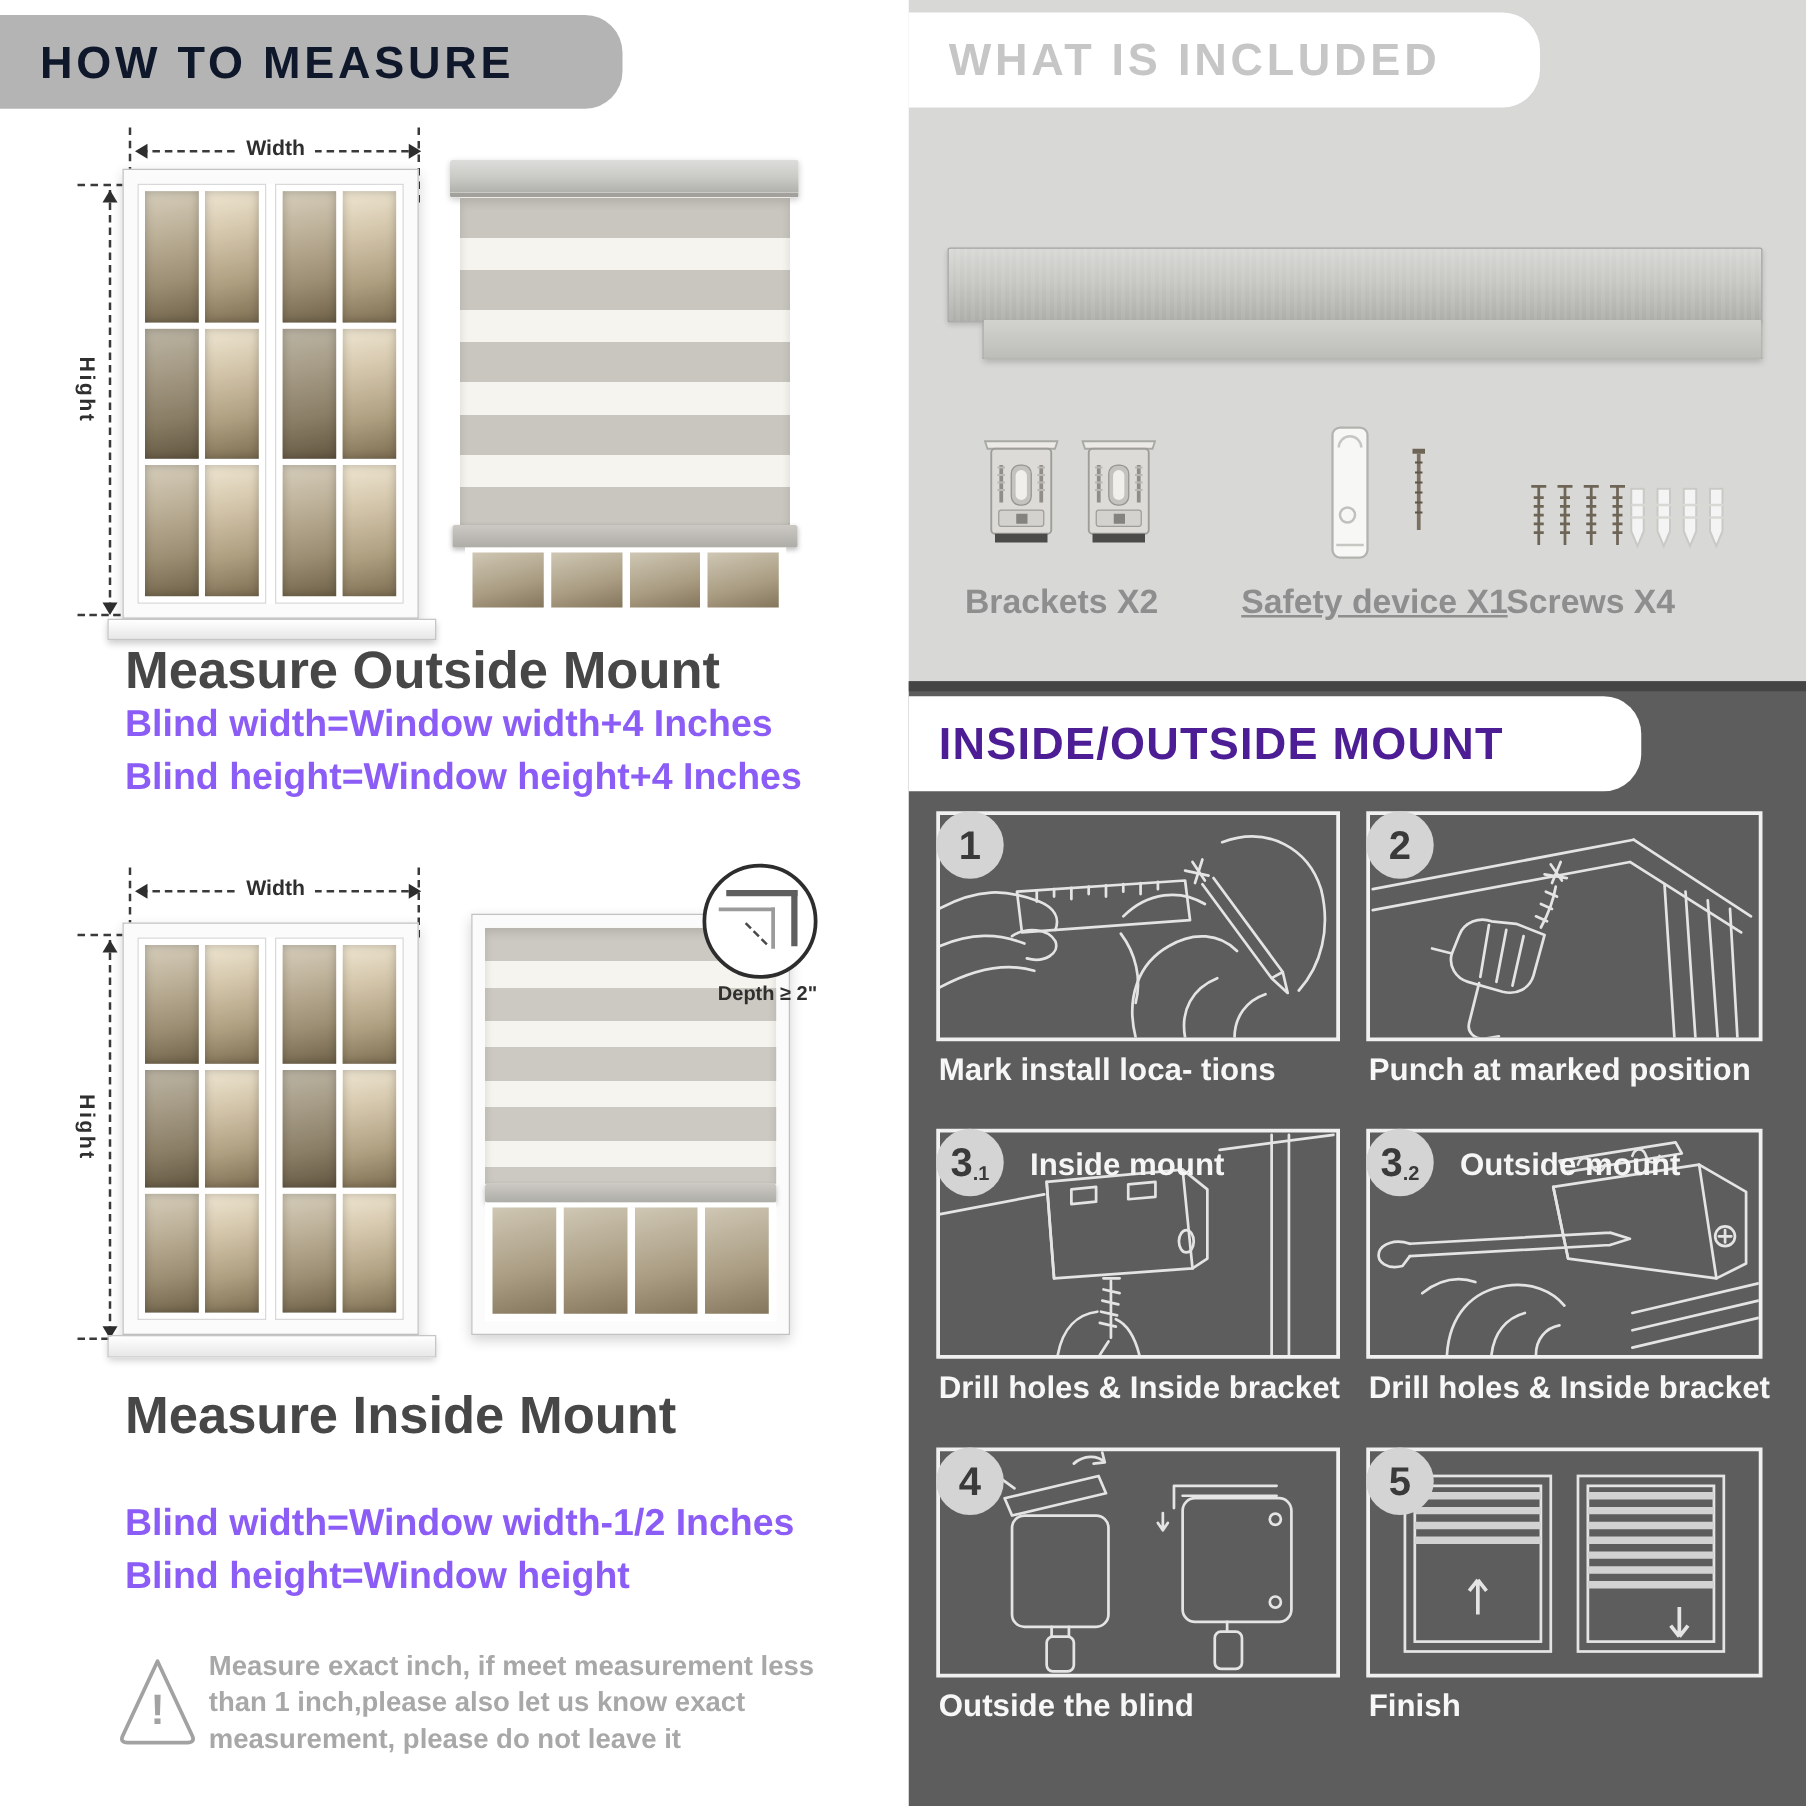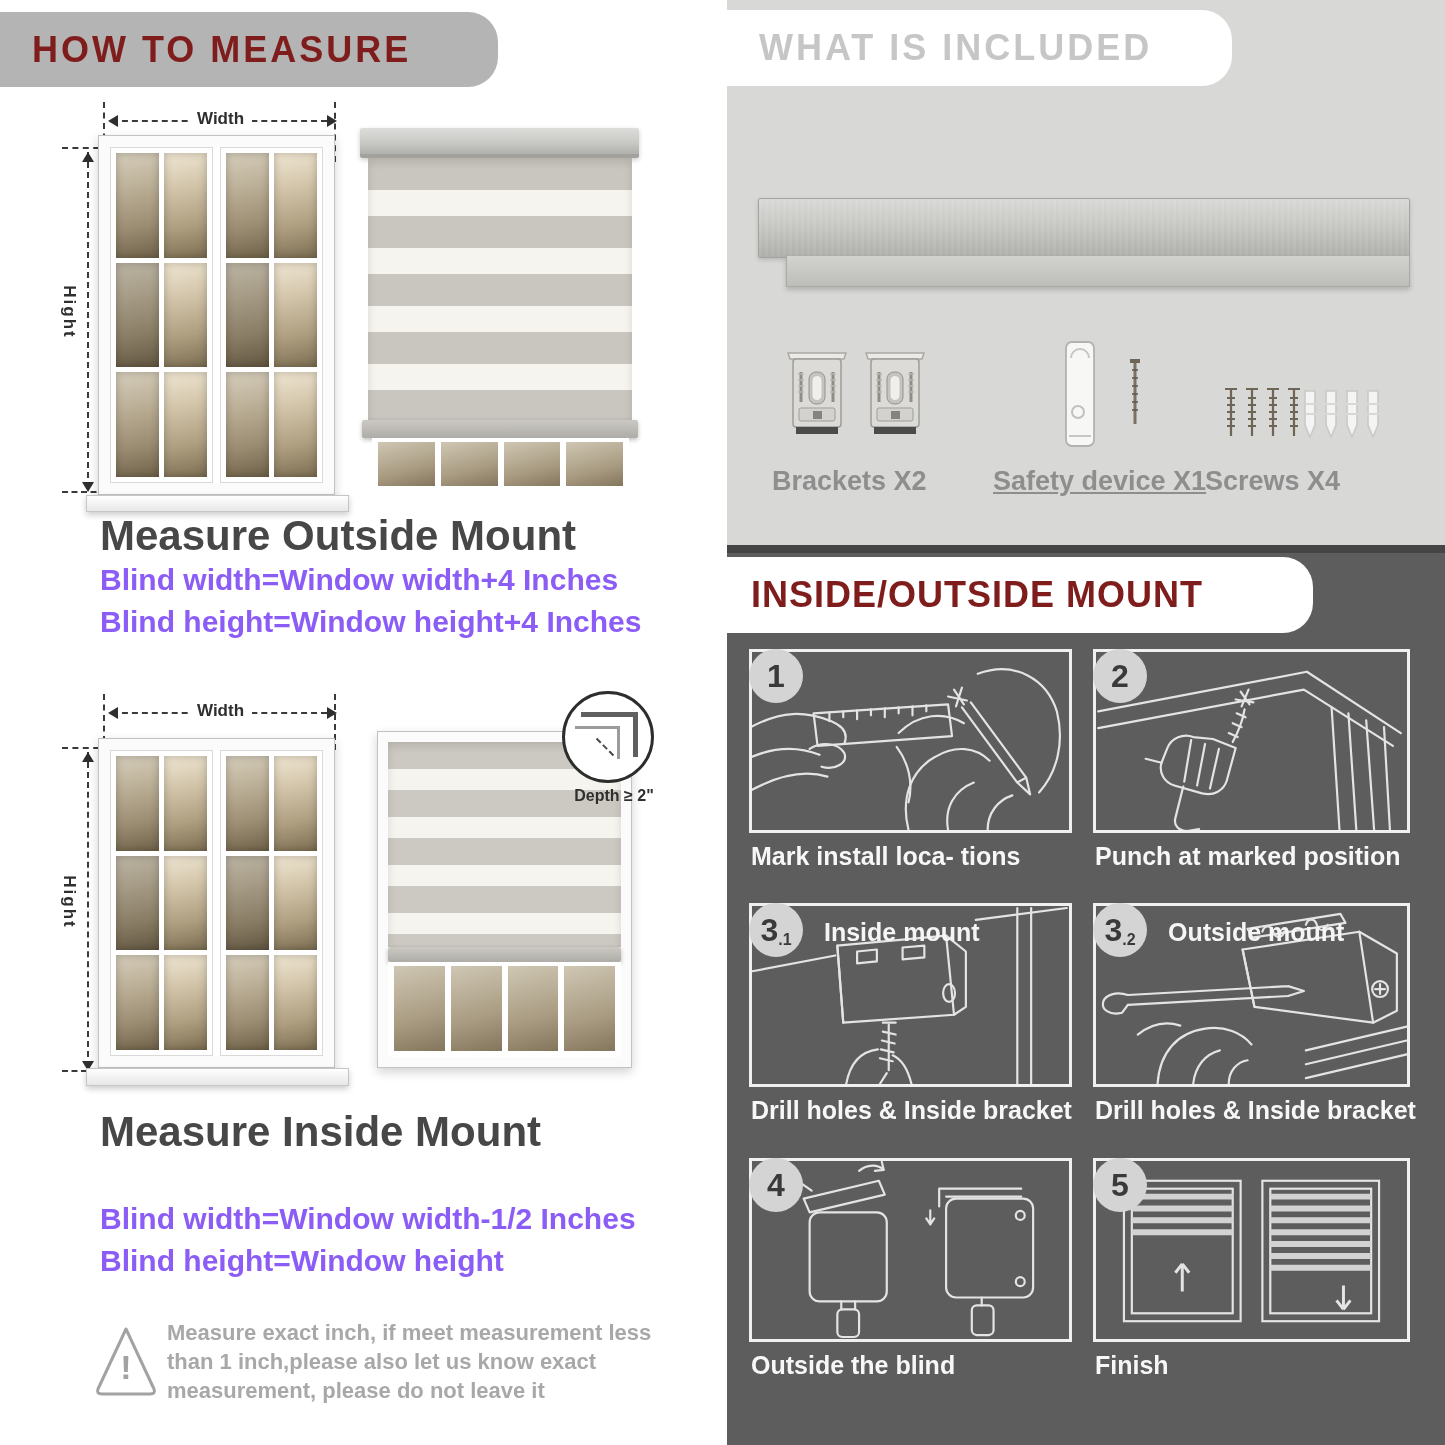--- a/index.html
+++ b/index.html
@@ -2,21 +2,21 @@
 <html><head>
 <meta charset="utf-8">
 <style>
   html,body{margin:0;padding:0;background:#ffffff;}
   #page{position:relative;width:1445px;height:1445px;background:#ffffff;overflow:hidden;
         font-family:"Liberation Sans","DejaVu Sans",sans-serif;}
   .abs{position:absolute;}
 
   
   .banner{position:absolute;display:flex;align-items:center;font-weight:700;}
-  .banner.gray{background:#b4b4b4;color:#7f1d1d;border-radius:0 30px 30px 0;}
+  .banner.gray{background:#b4b4b4;color:#0f172a;border-radius:0 30px 30px 0;}
   .banner.white{background:#ffffff;border-radius:0 30px 30px 0;}
   .banner-text{padding-left:32px;font-size:36px;letter-spacing:3px;white-space:nowrap;}
 
   
   .h-dash{position:absolute;border-top:2px dashed #3a3a3a;}
   .v-dash{position:absolute;border-left:2px dashed #3a3a3a;}
   .ah{position:absolute;width:0;height:0;border:6px solid transparent;}
   .ah.left{border-right:10px solid #2e2e2e;}
   .ah.right{border-left:10px solid #2e2e2e;}
   .ah.up{border-bottom:10px solid #2e2e2e;}
@@ -276,21 +276,21 @@
 
     <div class="item-label" style="left:45px;top:466px;width:180px;">Brackets X2</div>
     <div class="item-label" style="left:266px;top:466px;width:240px;text-decoration:underline;">Safety device X1</div>
     <div class="item-label" style="left:478px;top:466px;width:180px;">Screws X4</div>
   </div>
 
   <div class="mount-box"></div>
   <div class="mount-strip"></div>
 
   <div class="banner white" style="left:727px;top:557px;width:586px;height:76px;">
-    <div class="banner-text" style="color:#7f1d1d;padding-left:24px;letter-spacing:1px;">INSIDE/OUTSIDE MOUNT</div>
+    <div class="banner-text" style="color:#4c1d95;padding-left:24px;letter-spacing:1px;">INSIDE/OUTSIDE MOUNT</div>
   </div>
 
   <div class="panel" style="left:749px;top:649px;width:323px;height:184px;">
     <svg class="lineart" viewBox="0 0 320 180">
       <g stroke="#e4e4e4" stroke-width="2.2" fill="none" stroke-linecap="round" stroke-linejoin="round">
         <path d="M-5,78 C30,58 54,60 80,70 C92,75 97,83 93,93"></path>
         <path d="M-5,108 C25,94 48,96 68,104"></path>
         <path d="M58,98 C70,90 87,92 93,102 C97,112 84,120 70,116"></path>
         <path d="M-5,142 C30,122 56,120 76,126"></path>
         <path d="M62,62 L198,53 L202,85 L66,95 Z"></path>

